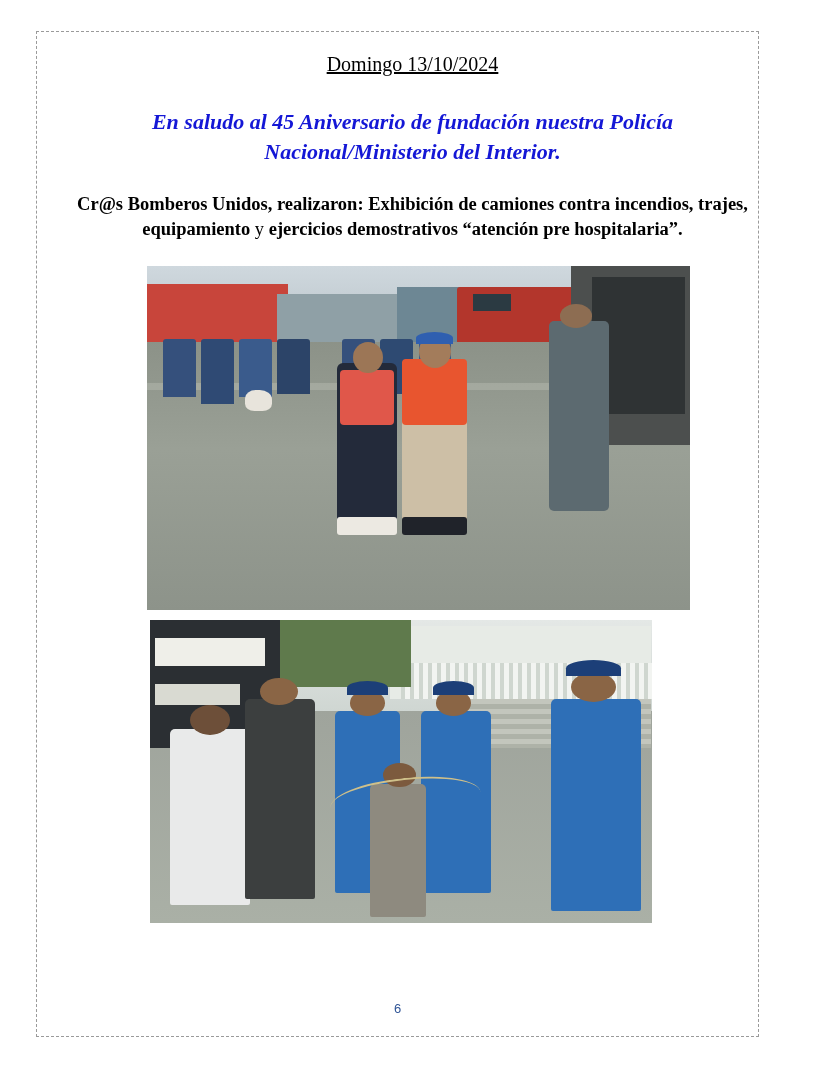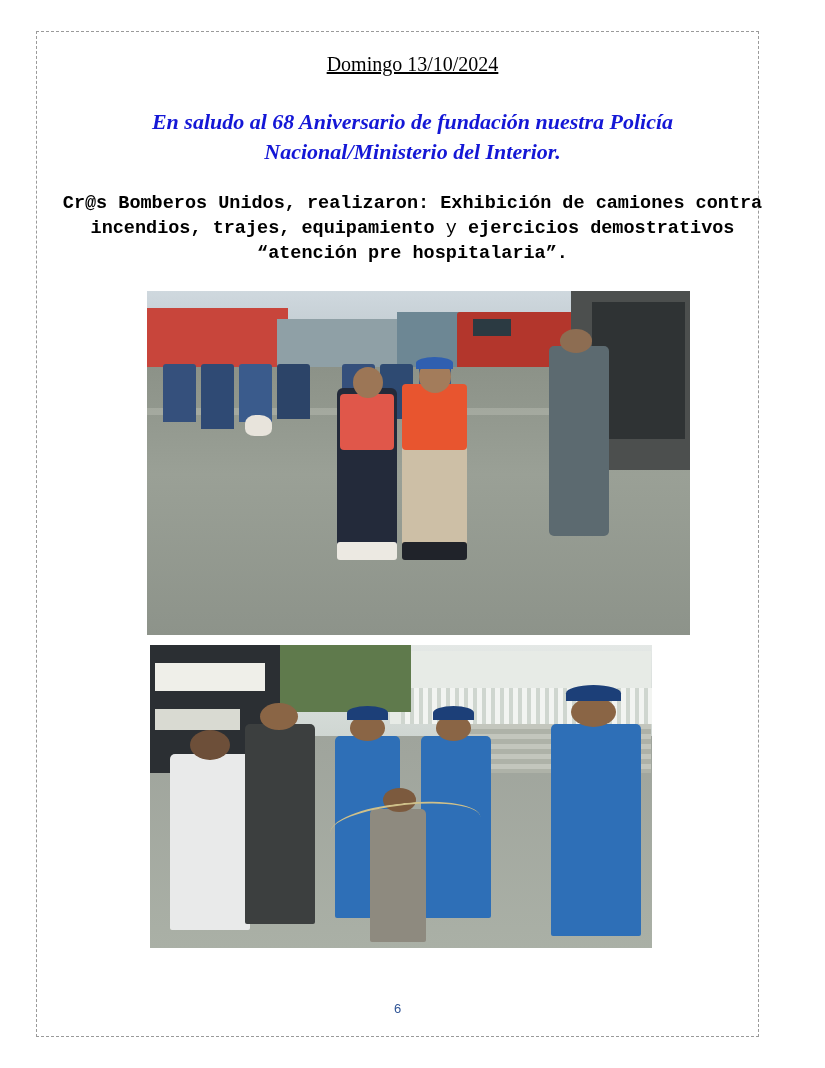--- a/index.html
+++ b/index.html
@@ -56,21 +56,21 @@
     font-weight: bold;
     font-size: 22px;
     color: #1417d6;
     margin-top: 30px;
     margin-bottom: 0;
     line-height: 1.35;
     padding: 0 30px;
   }
   .subhead {
     text-align: center;
-    font-family: Liberation Mono, monospace;
+    font-family: Liberation Serif, serif;
     font-weight: bold;
     font-size: 18.5px;
     color: #000000;
     margin-top: 26px;
     margin-bottom: 0;
     line-height: 1.35;
     padding: 0 6px;
   }
   .subhead .thin {
     font-weight: normal;
@@ -275,21 +275,21 @@
 
 <div class="page">
   <div class="page-border"></div>
 
   <div class="content">
 
     <p class="date-line">
       <span>Domingo 13/10/2024</span>
     </p>
 
-    <p class="headline">En saludo al 68 Aniversario de fundación nuestra Policía Nacional/Ministerio del Interior.</p>
+    <p class="headline">En saludo al 45 Aniversario de fundación nuestra Policía Nacional/Ministerio del Interior.</p>
 
     <p class="subhead">
       <span>Cr@s Bomberos Unidos, realizaron: Exhibición de camiones contra incendios, trajes, equipamiento</span>
       <span class="thin">y</span>
       <span>ejercicios demostrativos “atención pre hospitalaria”.</span>
     </p>
 
     <div class="photos">
 
       <div class="photo photo-1">

